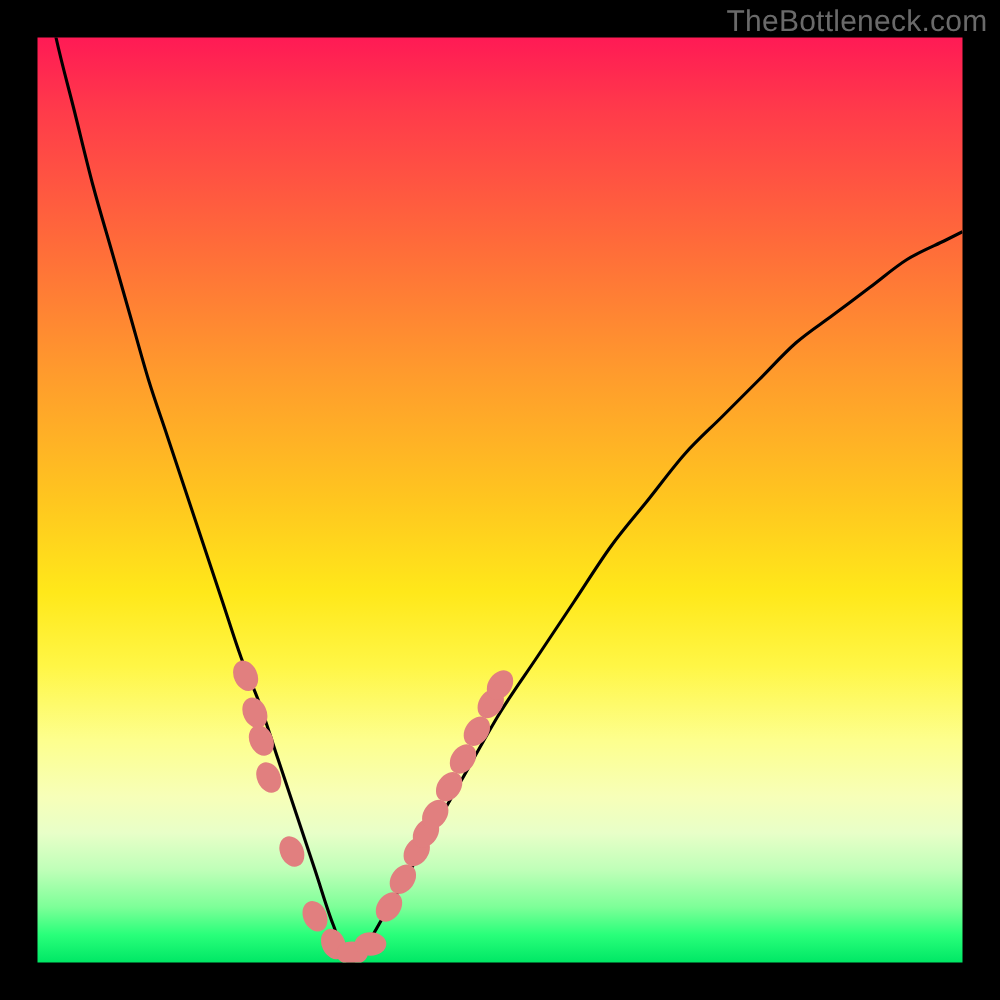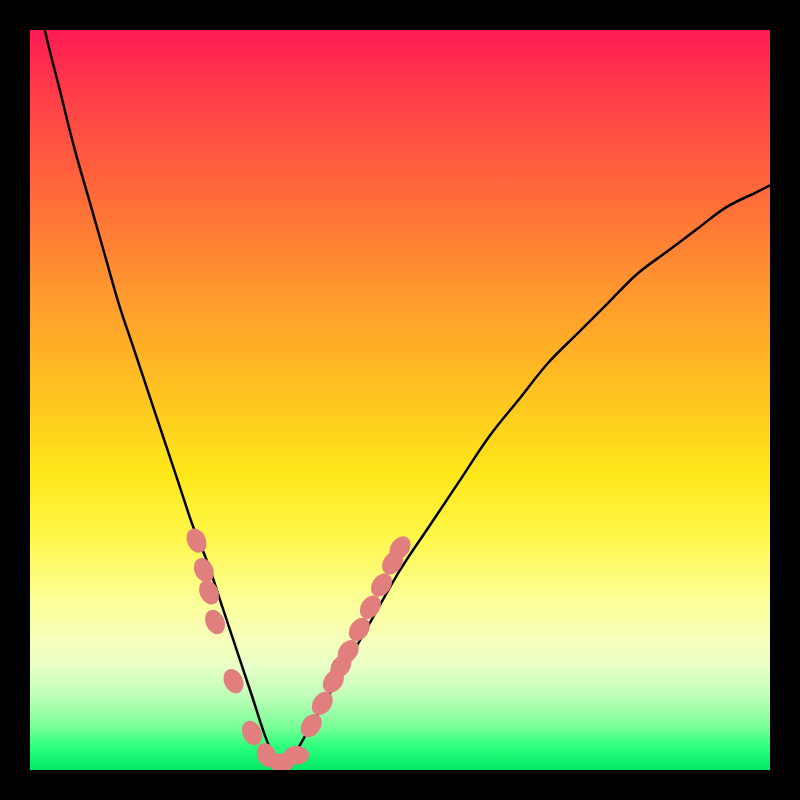--- a/index.html
+++ b/index.html
@@ -55,20 +55,21 @@
     position: absolute;
     inset: 0;
     width: 100%;
     height: 100%;
   }
 </style>
 </head>
 <body>
 
 <div class="frame">
+  <div class="watermark">TheBottleneck.com</div>
   <div class="plot">
     <svg id="chart-svg" viewBox="0 0 740 740" preserveAspectRatio="none">
         <path d="M 0 -74.00000000000011 C 2.466666666666667 -61.666666666666764, 9.866666666666667 -22.200000000000006, 14.8 0 C 19.733333333333334 22.200000000000006, 24.666666666666668 39.4666666666666, 29.6 59.19999999999993 C 34.53333333333333 78.93333333333327, 39.46666666666667 99.89999999999998, 44.4 118.39999999999998 C 49.33333333333333 136.89999999999998, 54.266666666666666 152.93333333333325, 59.2 170.19999999999993 C 64.13333333333334 187.4666666666666, 69.06666666666666 204.73333333333332, 74 222 C 78.93333333333334 239.26666666666668, 83.86666666666666 257.76666666666665, 88.8 273.8 C 93.73333333333333 289.83333333333337, 98.66666666666667 303.40000000000003, 103.60000000000001 318.20000000000005 C 108.53333333333335 333.00000000000006, 113.46666666666667 347.79999999999995, 118.4 362.59999999999997 C 123.33333333333334 377.4, 128.26666666666665 392.2, 133.2 407 C 138.13333333333333 421.8, 143.06666666666666 436.59999999999997, 148 451.4 C 152.93333333333334 466.2, 157.86666666666667 482.2333333333333, 162.8 495.79999999999995 C 167.73333333333335 509.3666666666666, 172.66666666666666 519.2333333333332, 177.6 532.8 C 182.53333333333333 546.3666666666667, 187.46666666666667 562.4000000000001, 192.4 577.2 C 197.33333333333334 592, 202.26666666666668 606.8000000000001, 207.20000000000002 621.6 C 212.13333333333335 636.4, 217.06666666666666 651.2, 222 666 C 226.93333333333334 680.8, 231.86666666666667 698.0666666666666, 236.8 710.4 C 241.73333333333335 722.7333333333333, 244.20000000000002 742.4666666666667, 251.60000000000002 740 C 259 737.5333333333333, 271.3333333333333 711.6333333333333, 281.2 695.6 C 291.06666666666666 679.5666666666667, 300.93333333333334 661.0666666666666, 310.8 643.8 C 320.6666666666667 626.5333333333333, 330.53333333333336 609.2666666666667, 340.40000000000003 592 C 350.2666666666667 574.7333333333333, 360.1333333333333 556.2333333333333, 370 540.2 C 379.8666666666667 524.1666666666667, 389.73333333333335 510.59999999999997, 399.6 495.79999999999995 C 409.4666666666667 480.99999999999994, 419.3333333333333 466.2, 429.2 451.4 C 439.06666666666666 436.59999999999997, 448.93333333333334 420.56666666666666, 458.8 407 C 468.6666666666667 393.43333333333334, 478.53333333333336 382.33333333333337, 488.40000000000003 370 C 498.2666666666667 357.66666666666663, 508.1333333333333 344.0999999999999, 518 332.99999999999994 C 527.8666666666667 321.9, 537.7333333333333 313.2666666666667, 547.6 303.40000000000003 C 557.4666666666667 293.53333333333336, 567.3333333333334 283.6666666666667, 577.2 273.8 C 587.0666666666667 263.93333333333334, 596.9333333333333 252.83333333333331, 606.8 244.2 C 616.6666666666666 235.56666666666666, 626.5333333333333 229.39999999999998, 636.4 222 C 646.2666666666667 214.60000000000002, 656.1333333333333 207.20000000000007, 666 199.80000000000007 C 675.8666666666667 192.40000000000006, 685.7333333333332 183.7666666666667, 695.5999999999999 177.60000000000002 C 705.4666666666666 171.43333333333334, 717.8 166.49999999999997, 725.1999999999999 162.79999999999995 C 732.5999999999999 159.09999999999994, 737.5333333333333 156.6333333333333, 740 155.39999999999998" fill="none" stroke="#000000" stroke-width="2.5"></path>
         <g>
           <ellipse cx="166.5" cy="510.6" rx="12.649999999999999" ry="9.35" fill="#e17f7f" transform="rotate(65 166.5 510.6)"></ellipse>
         </g>
         <g>
           <ellipse cx="173.89999999999998" cy="540.2" rx="12.649999999999999" ry="9.35" fill="#e17f7f" transform="rotate(65 173.89999999999998 540.2)"></ellipse>
         </g>
         <g>

